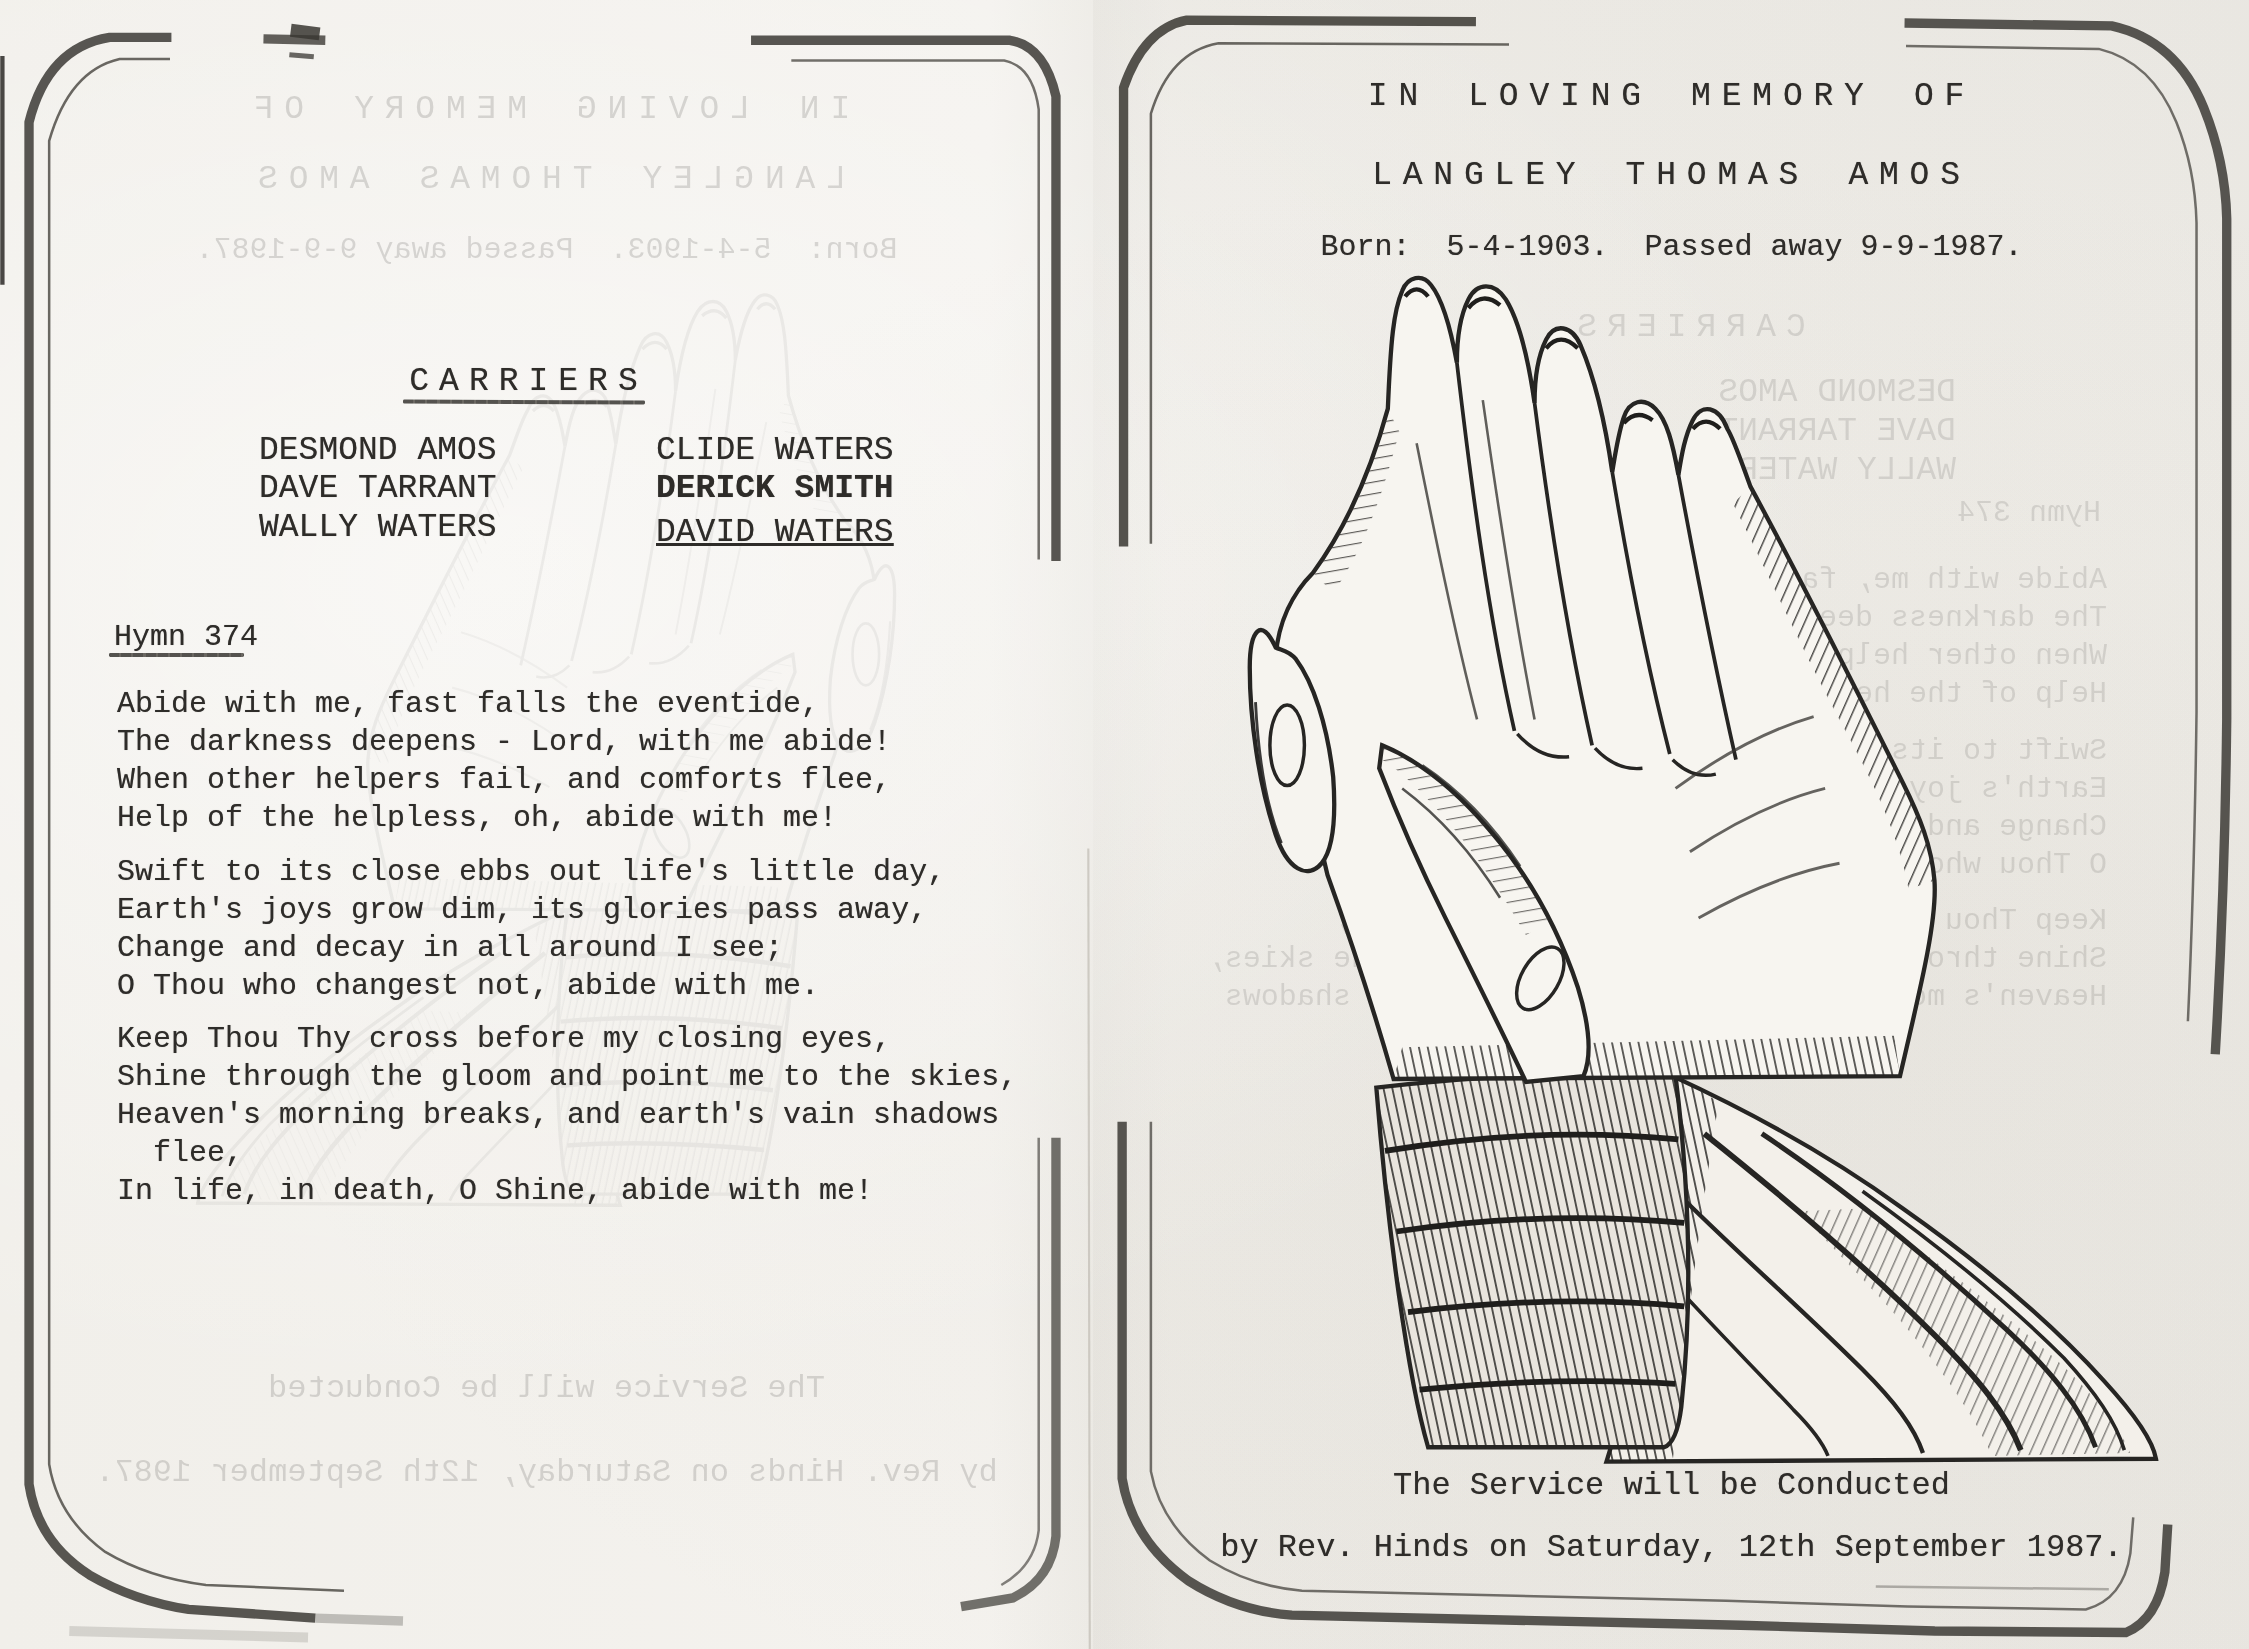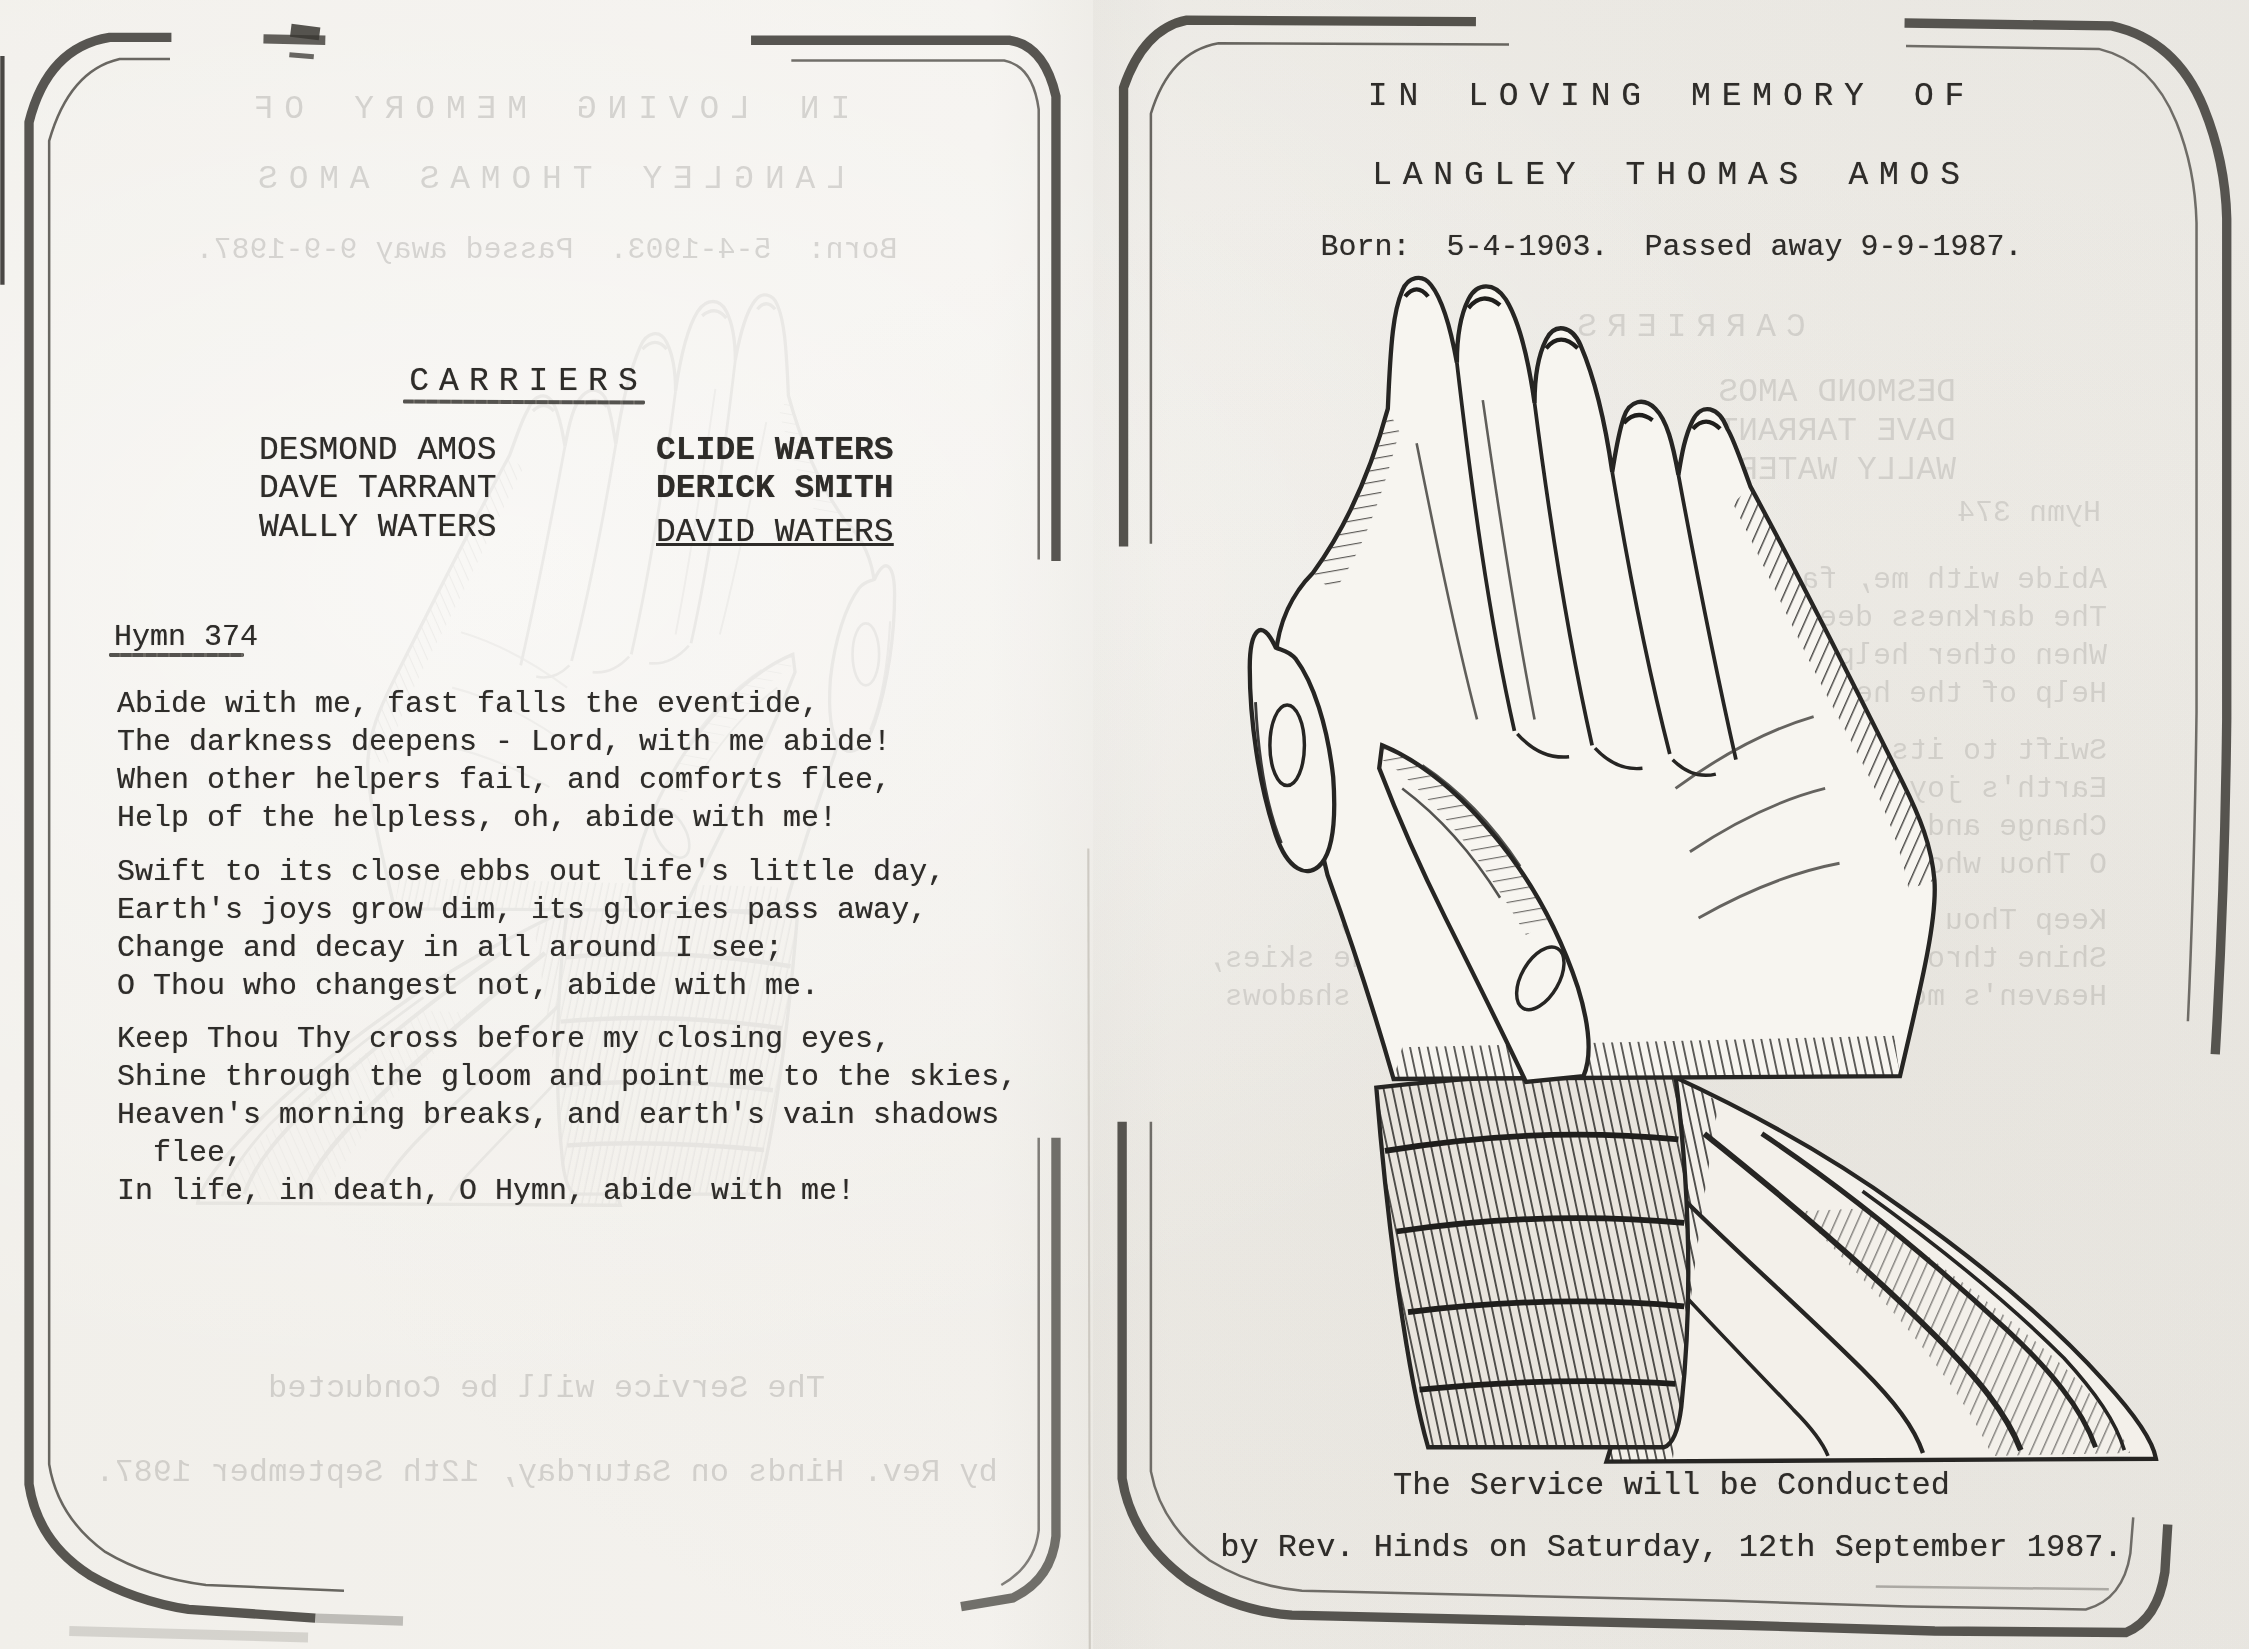--- a/index.html
+++ b/index.html
@@ -95,21 +95,21 @@
       <div class="abs mono center" style="left:0;top:1454px;width:1093px;font-size:32px;">by Rev. Hinds on Saturday, 12th September 1987.</div>
     </div>
 
     <div class="abs mono ink center carriers-sp" style="left:0;top:363px;width:1057px;font-size:33px;">CARRIERS</div>
     <div class="abs u-bar" style="left:403px;top:400px;width:242px;height:4.3px;transform:rotate(.2deg)"></div>
 
     <div class="abs" style="left:0;top:0;width:1093px;height:0">
       <div class="abs mono ink" style="left:259px;top:432px;font-size:33px;">DESMOND AMOS</div>
       <div class="abs mono ink" style="left:259px;top:470px;font-size:33px;">DAVE TARRANT</div>
       <div class="abs mono ink" style="left:259px;top:509px;font-size:33px;">WALLY WATERS</div>
-      <div class="abs mono ink" style="left:656px;top:432px;font-size:33px;font-weight:bold;">CLIDE WATERS</div>
+      <div class="abs mono ink" style="left:656px;top:432px;font-size:33px;">CLIDE WATERS</div>
       <div class="abs mono ink" style="left:656px;top:470px;font-size:33px;font-weight:bold;">DERICK SMITH</div>
       <div class="abs mono ink" style="left:656px;top:514px;font-size:33px;text-decoration:underline;">DAVID WATERS</div>
     </div>
 
     <div class="abs mono ink" style="left:114px;top:620px;font-size:30px;">Hymn 374</div>
     <div class="abs u-bar" style="left:109px;top:653px;width:135px;height:3.6px;"></div>
 
     <div class="abs" style="left:117px;top:685px;">
       <div class="mono ink line pre">Abide with me, fast falls the eventide,</div>
       <div class="mono ink line pre">The darkness deepens - Lord, with me abide!</div>
@@ -122,21 +122,21 @@
       <div class="mono ink line pre">Earth's joys grow dim, its glories pass away,</div>
       <div class="mono ink line pre">Change and decay in all around I see;</div>
       <div class="mono ink line pre">O Thou who changest not, abide with me.</div>
     </div>
 
     <div class="abs" style="left:117px;top:1020px;">
       <div class="mono ink line pre">Keep Thou Thy cross before my closing eyes,</div>
       <div class="mono ink line pre">Shine through the gloom and point me to the skies,</div>
       <div class="mono ink line pre">Heaven's morning breaks, and earth's vain shadows</div>
       <div class="mono ink line pre">  flee,</div>
-      <div class="mono ink line pre">In life, in death, O Hymn, abide with me!</div>
+      <div class="mono ink line pre">In life, in death, O Shine, abide with me!</div>
     </div>
   </div>
 
   <div class="abs" style="left:1093px;top:0;width:1157px;height:1649px">
 
     <div class="abs mirror ghost" style="left:0;top:0;width:1122px;height:1649px">
       <div class="abs mono center carriers-sp" style="left:0;top:309px;width:1057px;font-size:33px;">CARRIERS</div>
       <div class="abs mono" style="left:259px;top:374px;font-size:33px;">DESMOND AMOS</div>
       <div class="abs mono" style="left:259px;top:413px;font-size:33px;">DAVE TARRANT</div>
       <div class="abs mono" style="left:259px;top:452px;font-size:33px;">WALLY WATERS</div>

